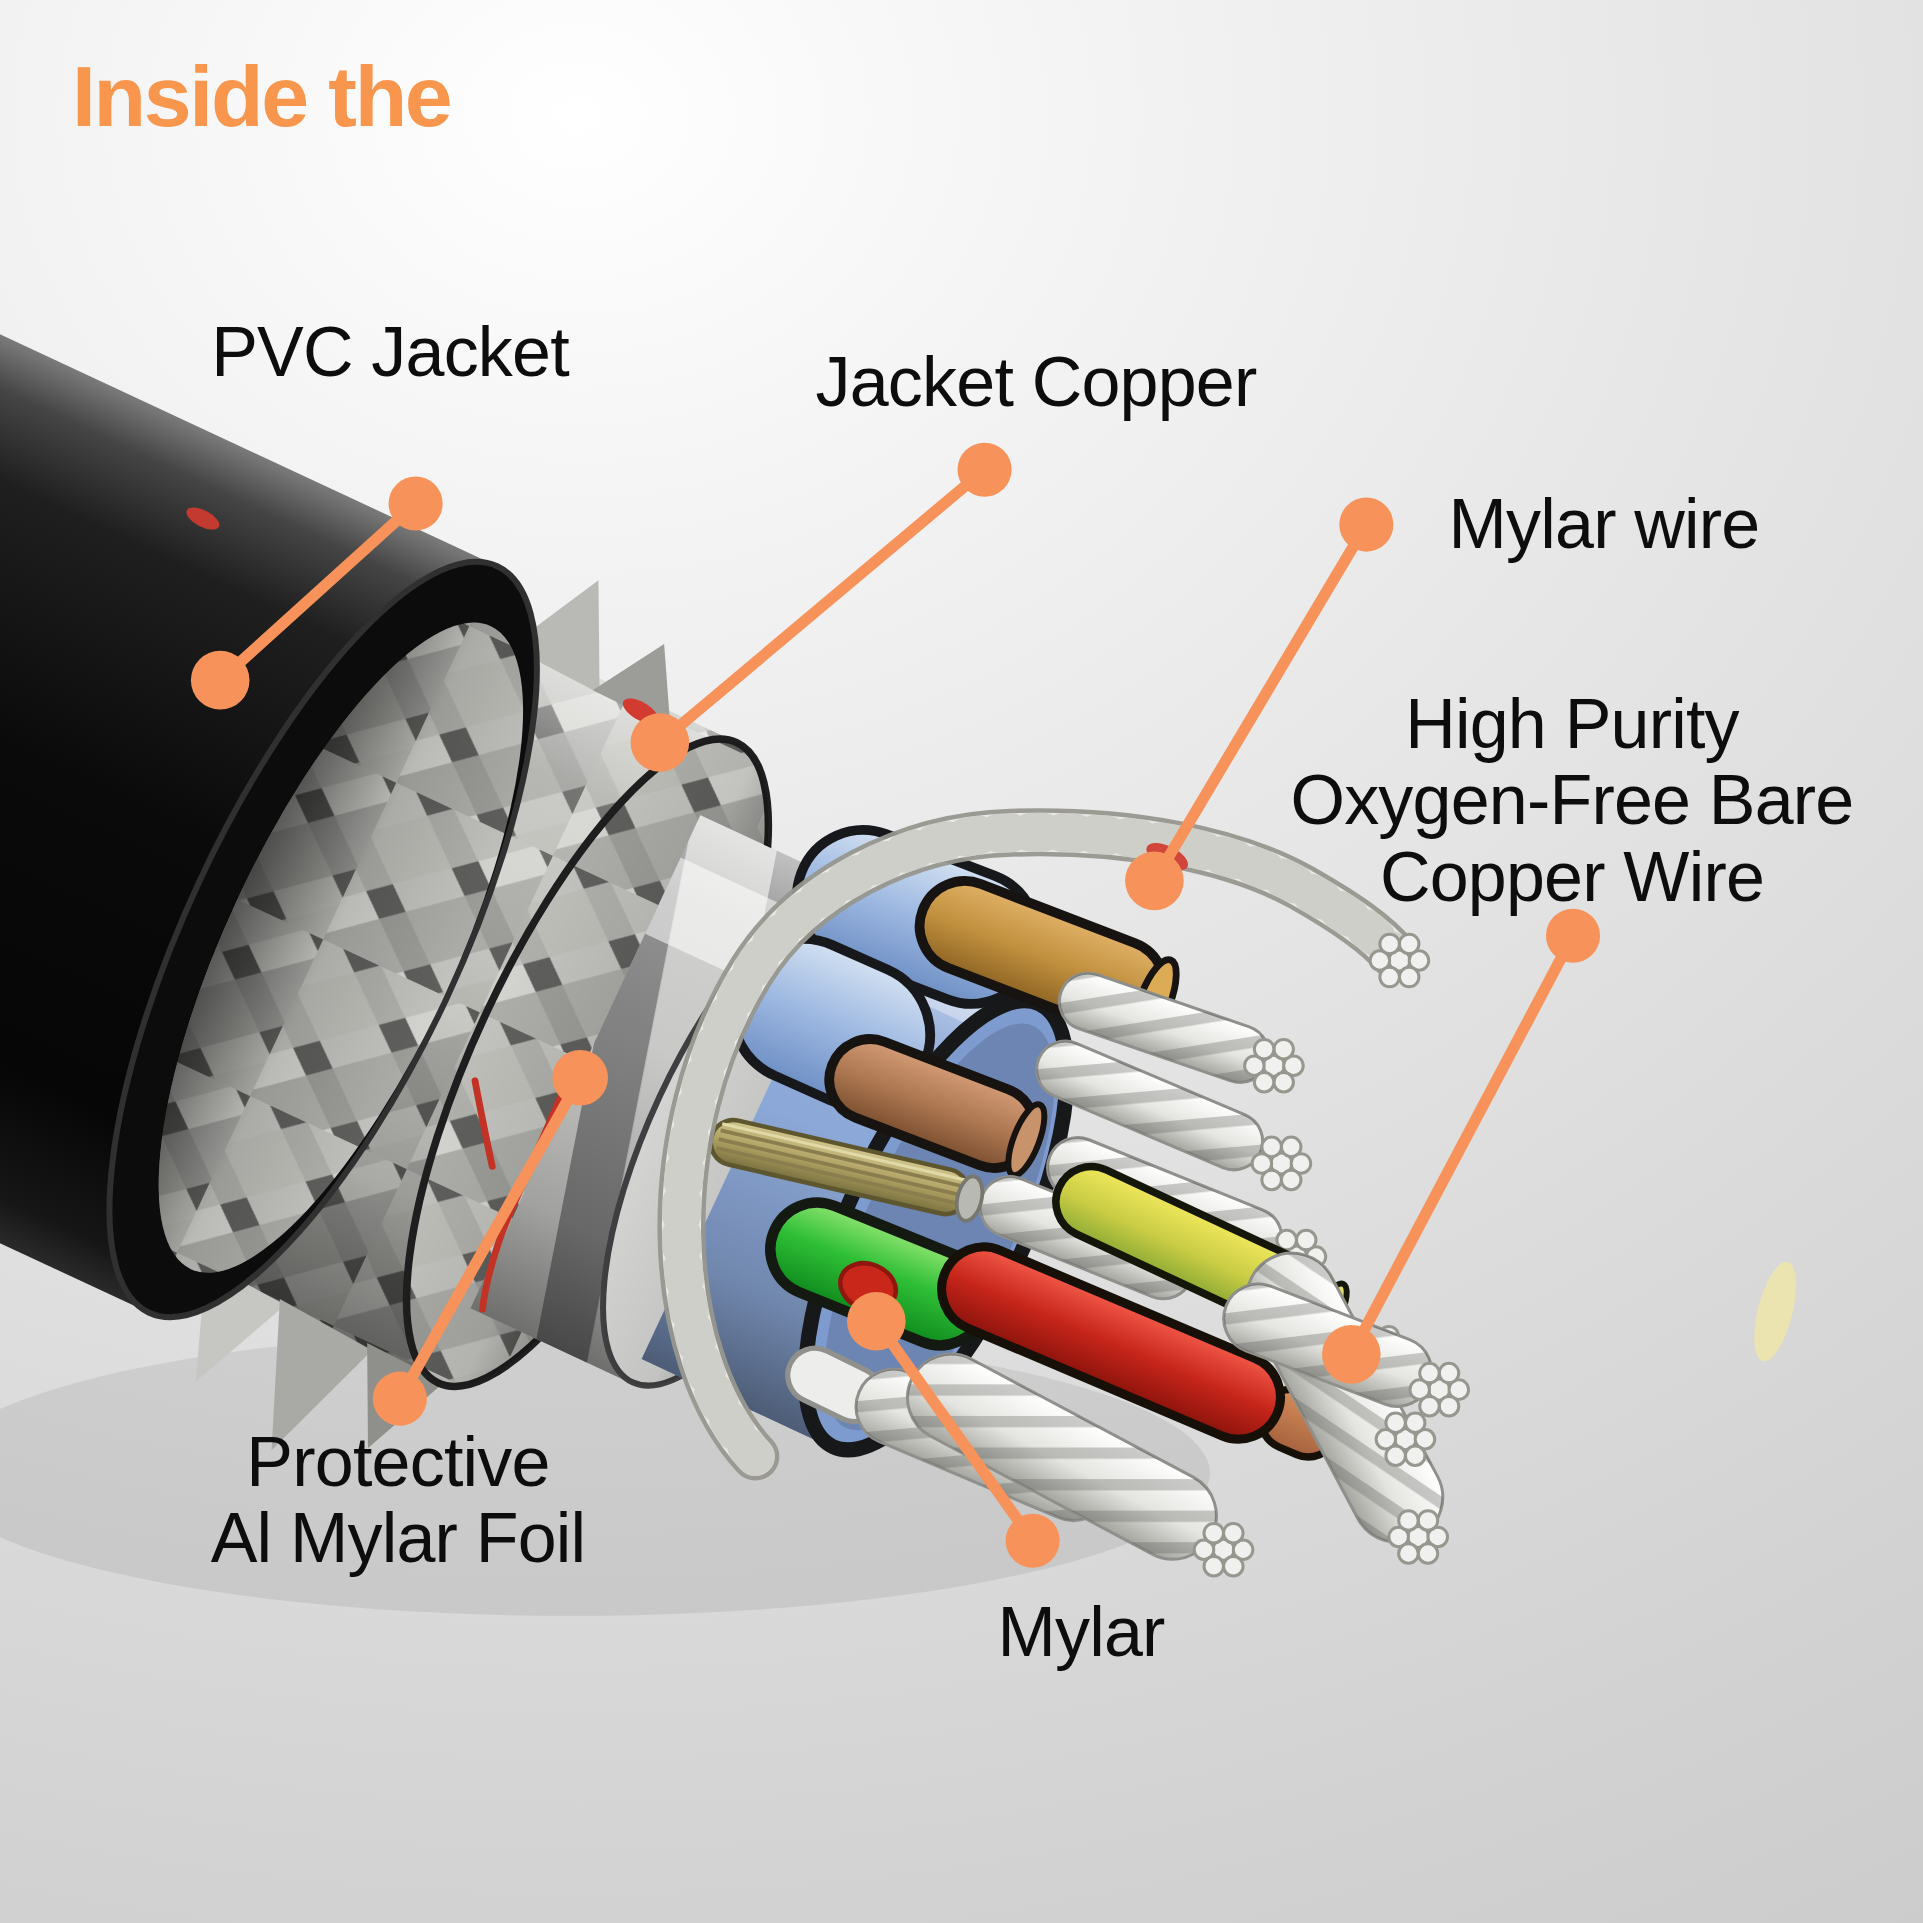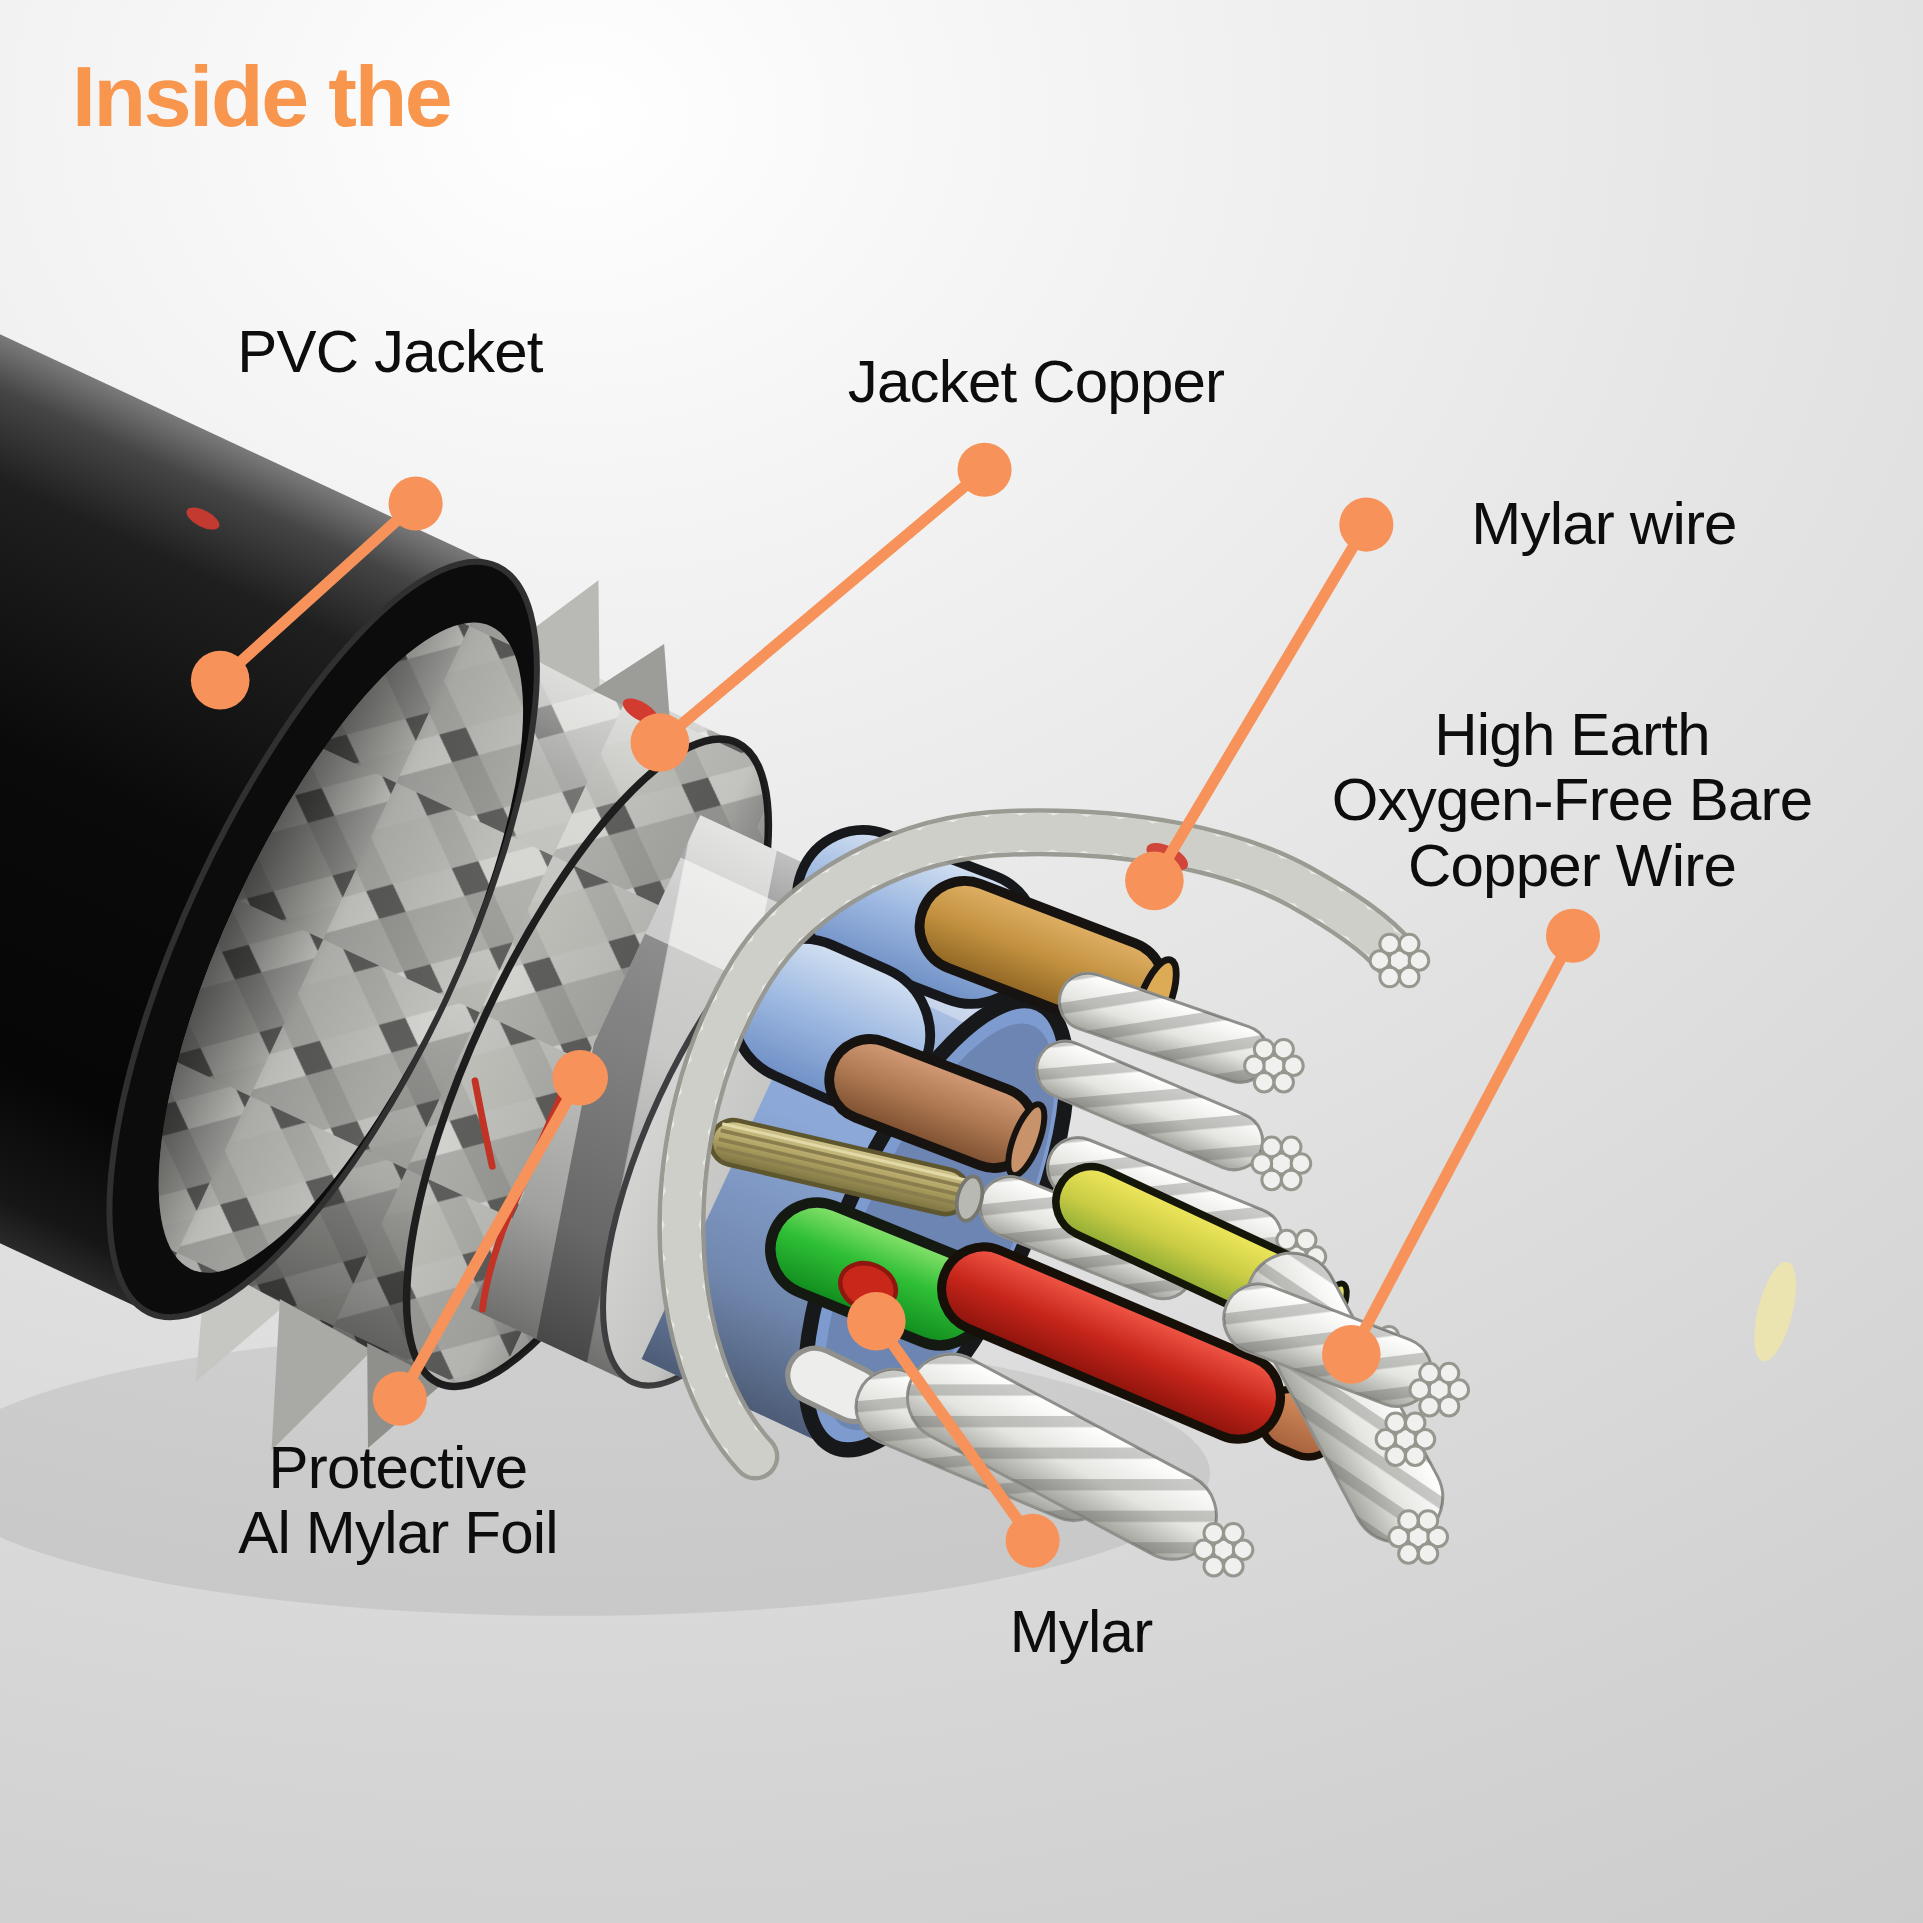--- a/index.html
+++ b/index.html
@@ -13,21 +13,21 @@
   svg.cable{position:absolute;left:0;top:0;}
   .title{
     position:absolute;left:72px;top:53px;
     font-weight:700;font-size:86px;line-height:1.02;letter-spacing:-2.3px;white-space:nowrap;
   }
   .title .l1{color:#F8964D;}
   .title .l2{color:#55565A;}
   .label{
     position:absolute;transform:translate(-50%,-50%);
     text-align:center;color:#0d0d0d;white-space:nowrap;
-    font-size:60px;line-height:1.09;font-weight:400;letter-spacing:-0.8px;
+    font-size:70px;line-height:1.09;font-weight:400;letter-spacing:-0.8px;
   }
 </style>
 </head>
 <body>
 
 <div class="stage">
 
   <svg class="cable" width="1924" height="1924" viewBox="0 0 2560 2560">
     <defs>
       <linearGradient id="jacketGrad" x1="0" y1="0" x2="0" y2="1">
@@ -338,21 +338,21 @@
 
   <div class="label" style="left:1036px;top:382px">
     <div>Jacket Copper</div>
   </div>
 
   <div class="label" style="left:1604px;top:524px">
     <div>Mylar wire</div>
   </div>
 
   <div class="label" style="left:1572px;top:800px">
-    <div>High Earth</div>
+    <div>High Purity</div>
     <div>Oxygen-Free Bare</div>
     <div>Copper Wire</div>
   </div>
 
   <div class="label" style="left:398px;top:1500px">
     <div>Protective</div>
     <div>Al Mylar Foil</div>
   </div>
 
   <div class="label" style="left:1081px;top:1632px">

